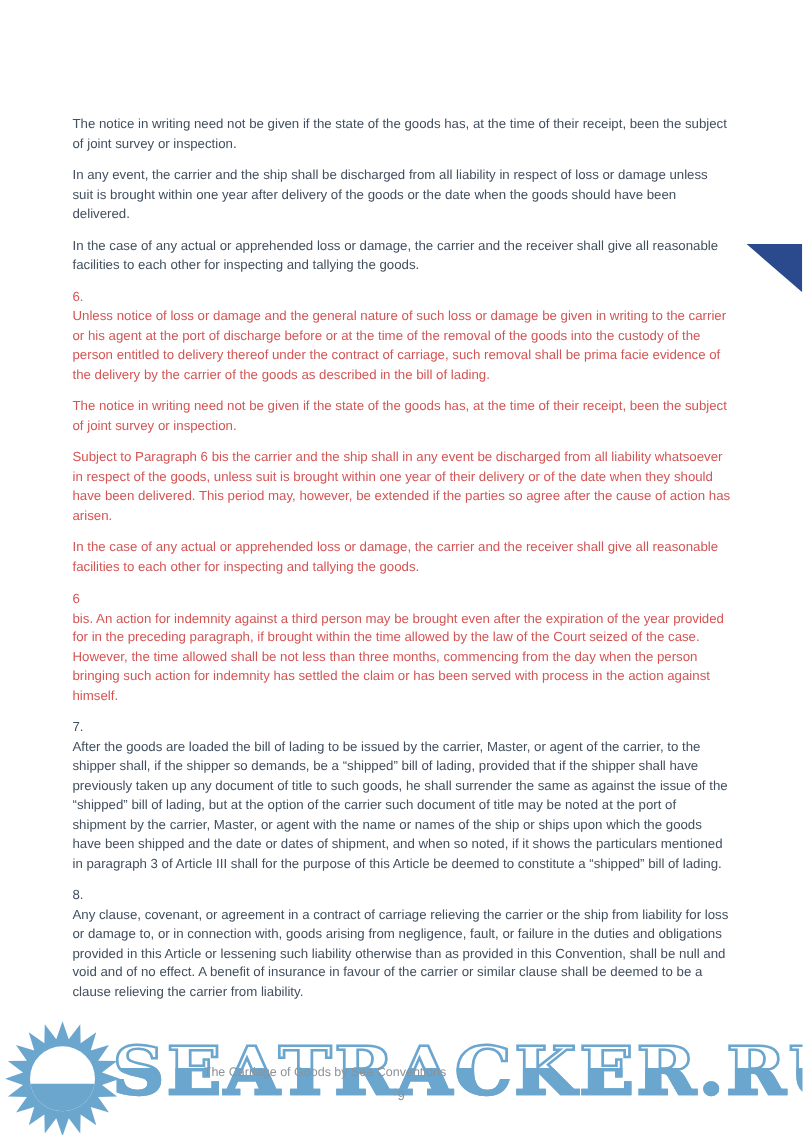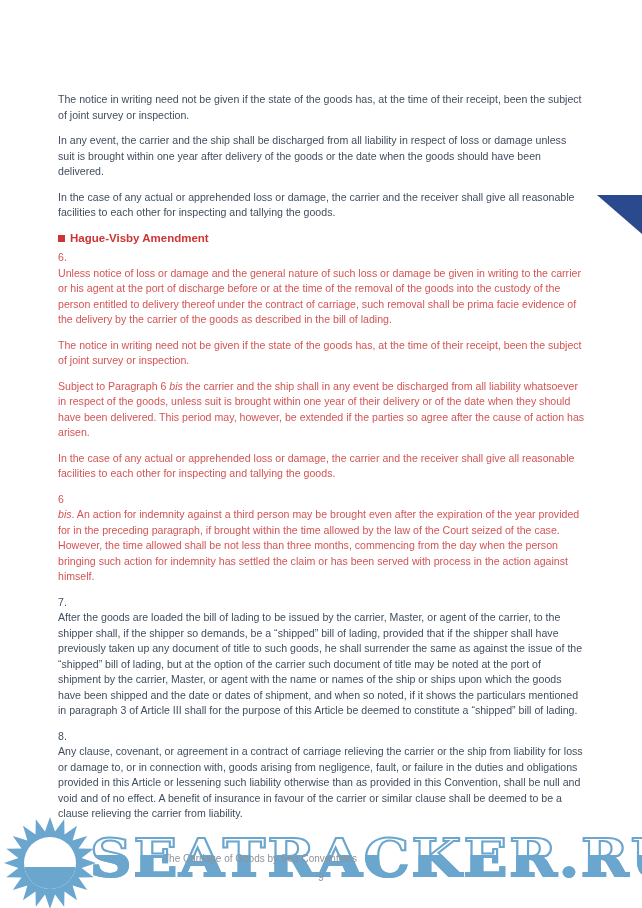--- a/index.html
+++ b/index.html
@@ -19,21 +19,21 @@
   .para .txt{flex:1;}
   .para.red{color:#d45454;}
   .heading{
     display:flex;align-items:center;color:#cf3434;font-weight:bold;
     font-size:11.5px;margin:2px 0 4px 0;
   }
   .heading .bullet{
     width:7px;height:7px;background:#cf3434;display:inline-block;
     margin-right:5px;flex-shrink:0;
   }
-  .italic{font-style:italic;}
+  .italic{}
 
   
   .corner-triangle{
     position:absolute;top:195px;right:0;width:45px;height:39px;
     background:#2b4a8d;
     clip-path:polygon(0 0,100% 0,100% 100%);
   }
 
   
   .footer-title{
@@ -68,24 +68,20 @@
         <span class="num"></span>
         <span class="txt">The notice in writing need not be given if the state of the goods has, at the time of their receipt, been the subject of joint survey or inspection.</span>
       </div>
       <div class="para">
         <span class="num"></span>
         <span class="txt">In any event, the carrier and the ship shall be discharged from all liability in respect of loss or damage unless suit is brought within one year after delivery of the goods or the date when the goods should have been delivered.</span>
       </div>
       <div class="para">
         <span class="num"></span>
         <span class="txt">In the case of any actual or apprehended loss or damage, the carrier and the receiver shall give all reasonable facilities to each other for inspecting and tallying the goods.</span>
-      </div>
-      <div class="heading">
-        <span class="bullet"></span>
-        <span>Hague-Visby Amendment</span>
       </div>
       <div class="para red">
         <span class="num">6.</span>
         <span class="txt">Unless notice of loss or damage and the general nature of such loss or damage be given in writing to the carrier or his agent at the port of discharge before or at the time of the removal of the goods into the custody of the person entitled to delivery thereof under the contract of carriage, such removal shall be prima facie evidence of the delivery by the carrier of the goods as described in the bill of lading.</span>
       </div>
       <div class="para red">
         <span class="num"></span>
         <span class="txt">The notice in writing need not be given if the state of the goods has, at the time of their receipt, been the subject of joint survey or inspection.</span>
       </div>
       <div class="para red">

